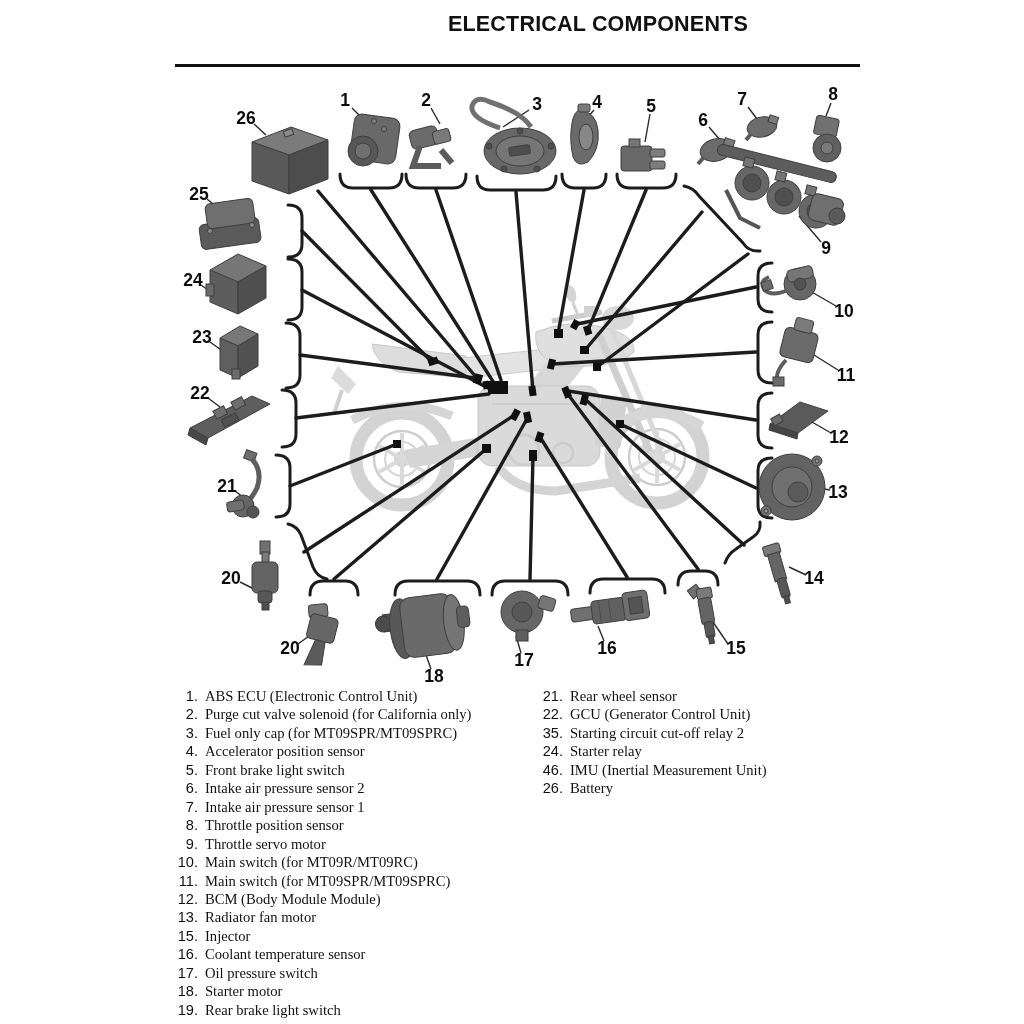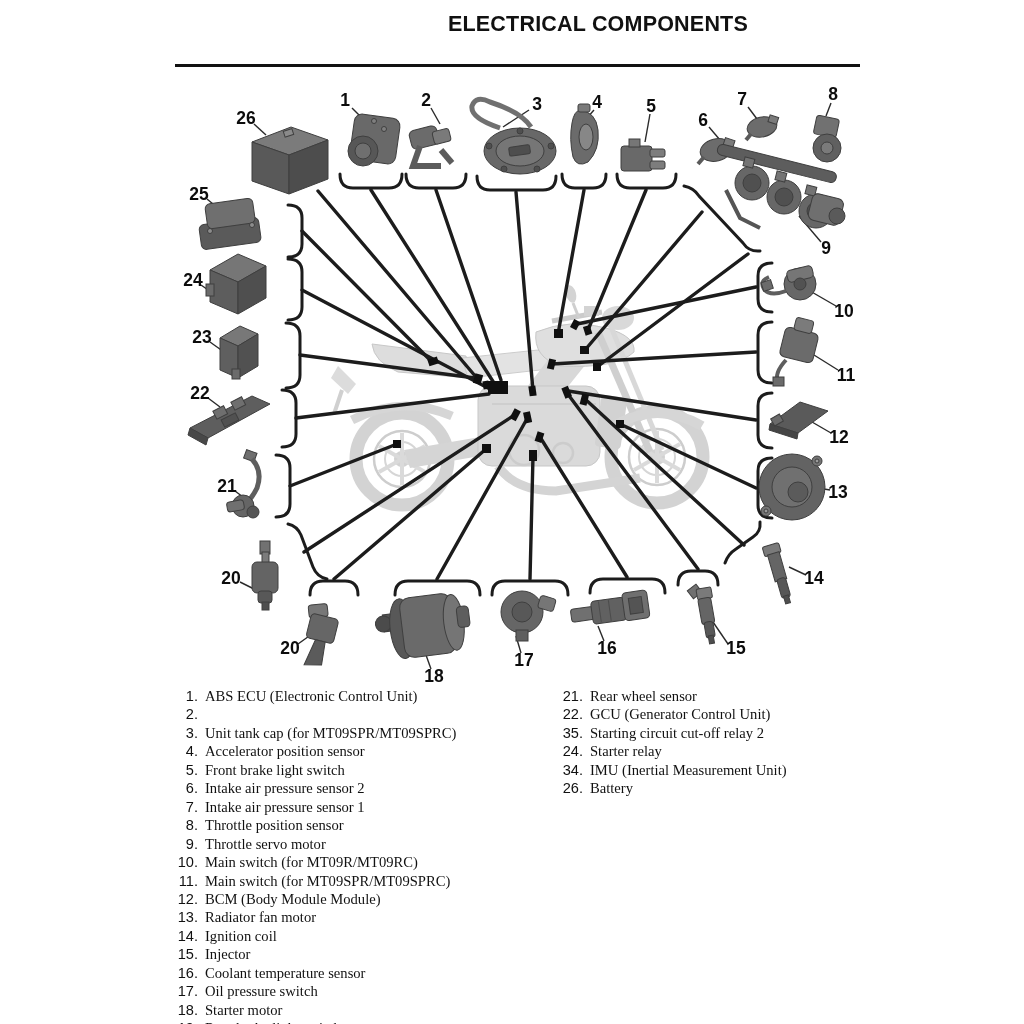--- a/index.html
+++ b/index.html
@@ -8,21 +8,21 @@
   .title{position:absolute;top:12px;right:164px;font-size:21.5px;font-weight:bold;
          letter-spacing:.2px;white-space:nowrap;}
   .rule{position:absolute;left:175px;top:64px;width:685px;height:2.5px;background:#111;}
   .diagram{position:absolute;left:0;top:0;width:1024px;height:1024px;}
   .diagram svg{position:absolute;left:0;top:0;}
   .callout-layer{position:absolute;left:0;top:0;width:1024px;height:1024px;pointer-events:none;}
   .callout{position:absolute;transform:translate(-50%,-50%);font-size:17.5px;font-weight:bold;color:#0c0c0c;}
   .legend{position:absolute;left:0;top:687px;width:1024px;font-size:14.6px;line-height:18.45px;}
   .lcol{position:absolute;top:0;}
   .lcol.left{left:170px;width:370px;}
-  .lcol.right{left:555px;width:340px;}
+  .lcol.right{left:535px;width:340px;}
   .lrow{display:flex;}
   .lnum{width:28px;text-align:right;flex:0 0 28px;}
   .ltext{padding-left:7px;white-space:nowrap;font-family:Liberation Serif, serif;}
 </style>
 </head>
 <body>
 
 <div class="page">
 
   <div class="title">ELECTRICAL COMPONENTS</div>
@@ -403,24 +403,25 @@
   </div>
 
   <div class="legend">
     <div class="lcol left">
         <div class="lrow">
           <span class="lnum">1.</span>
           <span class="ltext">ABS ECU (Electronic Control Unit)</span>
         </div>
         <div class="lrow">
           <span class="lnum">2.</span>
+          <span class="ltext">Purge cut valve solenoid (for California only)</span>
         </div>
         <div class="lrow">
           <span class="lnum">3.</span>
-          <span class="ltext">Unit tank cap (for MT09SPR/MT09SPRC)</span>
+          <span class="ltext">Fuel only cap (for MT09SPR/MT09SPRC)</span>
         </div>
         <div class="lrow">
           <span class="lnum">4.</span>
           <span class="ltext">Accelerator position sensor</span>
         </div>
         <div class="lrow">
           <span class="lnum">5.</span>
           <span class="ltext">Front brake light switch</span>
         </div>
         <div class="lrow">
@@ -449,24 +450,20 @@
         </div>
         <div class="lrow">
           <span class="lnum">12.</span>
           <span class="ltext">BCM (Body Module Module)</span>
         </div>
         <div class="lrow">
           <span class="lnum">13.</span>
           <span class="ltext">Radiator fan motor</span>
         </div>
         <div class="lrow">
-          <span class="lnum">14.</span>
-          <span class="ltext">Ignition coil</span>
-        </div>
-        <div class="lrow">
           <span class="lnum">15.</span>
           <span class="ltext">Injector</span>
         </div>
         <div class="lrow">
           <span class="lnum">16.</span>
           <span class="ltext">Coolant temperature sensor</span>
         </div>
         <div class="lrow">
           <span class="lnum">17.</span>
           <span class="ltext">Oil pressure switch</span>
@@ -491,21 +488,21 @@
         </div>
         <div class="lrow">
           <span class="lnum">35.</span>
           <span class="ltext">Starting circuit cut-off relay 2</span>
         </div>
         <div class="lrow">
           <span class="lnum">24.</span>
           <span class="ltext">Starter relay</span>
         </div>
         <div class="lrow">
-          <span class="lnum">34.</span>
+          <span class="lnum">46.</span>
           <span class="ltext">IMU (Inertial Measurement Unit)</span>
         </div>
         <div class="lrow">
           <span class="lnum">26.</span>
           <span class="ltext">Battery</span>
         </div>
       </div>
   </div>
 
 </div>

